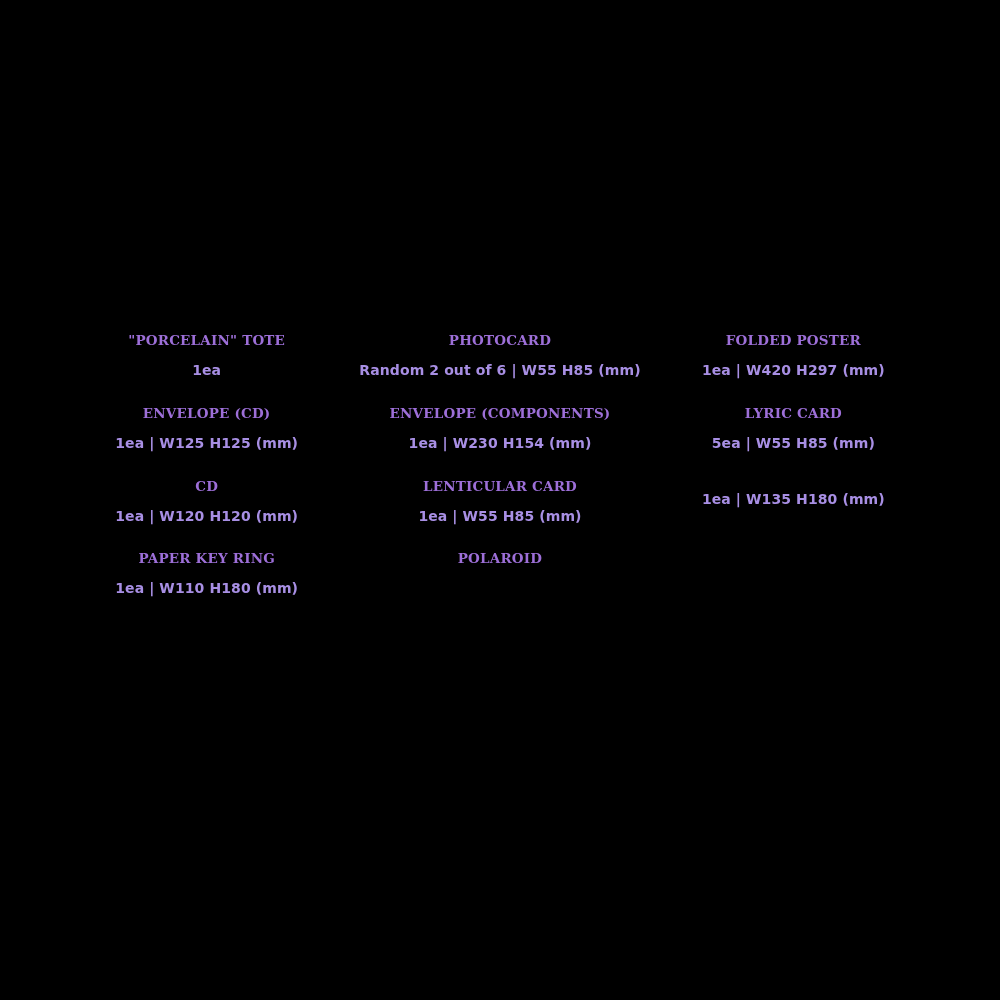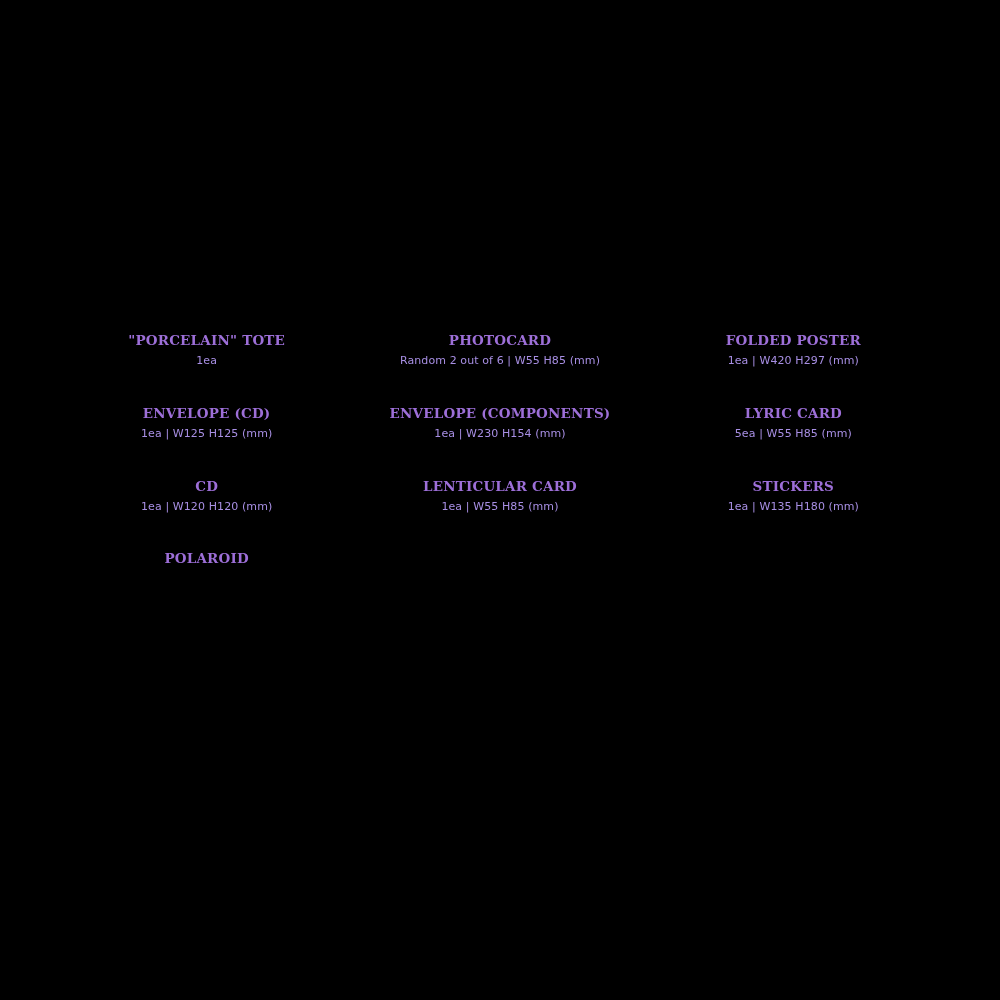--- a/index.html
+++ b/index.html
@@ -30,24 +30,24 @@
   .item-title {
     font-family: "DejaVu Serif", serif;
     font-weight: bold;
     font-size: 13.5px;
     line-height: 17px;
     letter-spacing: 0.2px;
     color: #9d6fd8;
     white-space: nowrap;
   }
   .item-spec {
-    margin-top: 5px;
+    margin-top: 14px;
     font-family: "DejaVu Sans", "Liberation Sans", sans-serif;
-    font-weight: normal;
-    font-size: 11px;
+    font-weight: bold;
+    font-size: 14px;
     line-height: 14px;
     letter-spacing: 0.1px;
     color: #a88fe4;
     white-space: nowrap;
   }
 </style>
 </head>
 <body>
 
 <div class="stage">
@@ -82,22 +82,25 @@
     <div class="cell">
       <div class="item-title">CD</div>
       <div class="item-spec">1ea | W120 H120 (mm)</div>
     </div>
 
     <div class="cell">
       <div class="item-title">LENTICULAR CARD</div>
       <div class="item-spec">1ea | W55 H85 (mm)</div>
     </div>
     <div class="cell">
-      <div class="item-title">STICKERS</div>
       <div class="item-spec">1ea | W135 H180 (mm)</div>
+    </div>
+    <div class="cell">
+      <div class="item-title">PAPER KEY RING</div>
+      <div class="item-spec">1ea | W110 H180 (mm)</div>
     </div>
 
     <div class="cell">
       <div class="item-title">POLAROID</div>
     </div>
     <div class="cell"></div>
 
   </div>
 </div>
 

